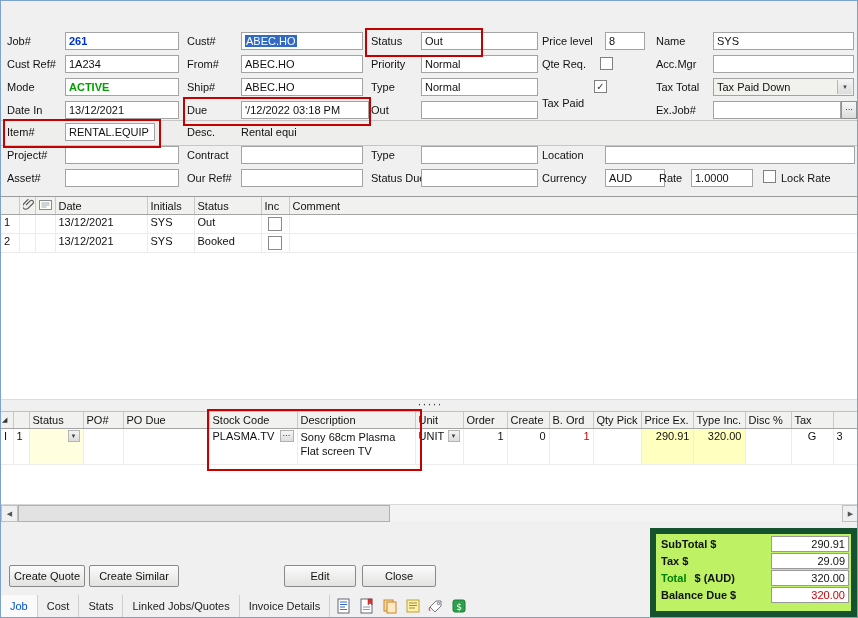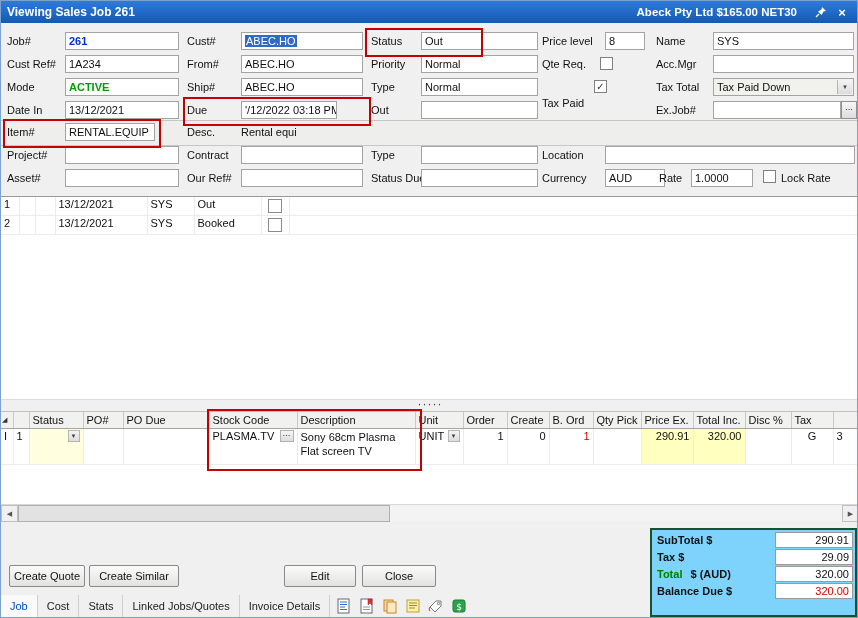--- a/index.html
+++ b/index.html
@@ -56,51 +56,39 @@
   .hscroll{position:absolute;left:0;top:503px;width:858px;height:17px;background:#f3f3f3;
     border-top:1px solid #d8d8d8;box-sizing:border-box;}
   .hs-btn{position:absolute;top:0;width:17px;height:17px;background:#f0f0f0;
     border:1px solid #c0c0c0;box-sizing:border-box;display:flex;align-items:center;
     justify-content:center;font-size:7px;color:#555;}
   .hs-thumb{position:absolute;left:17px;top:0;width:372px;height:17px;background:#e2e2e2;
     border:1px solid #b0b0b0;box-sizing:border-box;}
   
   .btn{position:absolute;height:22px;background:linear-gradient(#fbfbfb,#e2e2e0);
     border:1px solid #898989;border-radius:2px;text-align:center;line-height:20px;box-sizing:border-box;}
-  .totals{position:absolute;left:649px;top:527px;width:207px;height:89px;background:#7dd3fc;
-    border:2px solid #14532d;box-sizing:border-box;padding:1px 2px;}
+  .totals{position:absolute;left:649px;top:527px;width:207px;height:89px;background:#bef264;
+    border:6px solid #14532d;box-sizing:border-box;padding:1px 2px;}
   .trow{display:flex;align-items:center;height:17px;}
   .tlabel{flex:1;font-weight:bold;padding-left:3px;white-space:nowrap;}
   .tlabel .g{color:#008000;}
   .tlabel .l2{margin-left:8px;}
   .tval{width:78px;height:16px;background:#fff;border:1px solid #9a9a9a;box-sizing:border-box;
     text-align:right;padding:0 3px;line-height:14px;}
   .tabbar{position:absolute;left:0;top:592px;width:648px;height:26px;display:flex;align-items:center;}
   .tab{padding:0 9px;line-height:22px;border-right:1px solid #cfcfcf;color:#222;}
   .tab.sel{color:#0050d0;background:#fafafa;}
   .ticon{width:18px;height:18px;margin-left:5px;display:flex;align-items:center;justify-content:center;}
   .annot{position:absolute;border:2px solid #c40000;z-index:30;pointer-events:none;}
 </style>
 </head>
 <body>
 
 <div class="window">
 
-  <div class="titlebar">
-    <span class="t">Viewing Sales Job 261</span>
-    <span class="spacer"></span>
-    <span class="acct">Abeck Pty Ltd $165.00 NET30</span>
-    <span class="tb-btn">
-      <svg width="12" height="12" viewBox="0 0 12 12">
-          <path d="M7 1 L11 5 L8.5 5.5 L6.5 9 L3 5.5 L6.5 3.5 Z" fill="#fff"></path>
-          <line x1="4" y1="8" x2="1" y2="11" stroke="#fff" stroke-width="1.2"></line>
-        </svg>
-    </span>
-    <span class="tb-btn">×</span>
-  </div>
 
   <div class="lbl" style="left:6px;top:34px">Job#</div>
   <div class="fld" style="left:64px;top:31px;width:114px"><span class="job-num">261</span></div>
   <div class="lbl" style="left:186px;top:34px">Cust#</div>
   <div class="fld" style="left:240px;top:31px;width:122px"><span class="selected">ABEC.HO</span></div>
   <div class="lbl" style="left:370px;top:34px">Status</div>
   <div class="fld" style="left:420px;top:31px;width:117px">Out</div>
   <div class="lbl" style="left:541px;top:34px">Price level</div>
   <div class="fld" style="left:604px;top:31px;width:40px">8</div>
   <div class="lbl" style="left:655px;top:34px">Name</div>
@@ -124,21 +112,21 @@
   <div class="lbl" style="left:370px;top:80px">Type</div>
   <div class="fld" style="left:420px;top:77px;width:117px">Normal</div>
   <div class="lbl" style="left:541px;top:96px">Tax Paid</div>
   <div class="cb" style="left:593px;top:79px"><span>✓</span></div>
   <div class="lbl" style="left:655px;top:80px">Tax Total</div>
   <div class="fld gray" style="left:712px;top:77px;width:141px"><span>Tax Paid Down</span><span class="arrow">▼</span></div>
 
   <div class="lbl" style="left:6px;top:103px">Date In</div>
   <div class="fld" style="left:64px;top:100px;width:114px">13/12/2021</div>
   <div class="lbl" style="left:186px;top:103px">Due</div>
-  <div class="fld" style="left:240px;top:100px;width:96px">'/12/2022 03:18 PM</div>
+  <div class="fld" style="left:240px;top:100px;width:128px">'/12/2022 03:18 PM</div>
   <div class="lbl" style="left:370px;top:103px">Out</div>
   <div class="fld" style="left:420px;top:100px;width:117px"></div>
   <div class="lbl" style="left:655px;top:103px">Ex.Job#</div>
   <div class="fld" style="left:712px;top:100px;width:128px"></div>
   <div class="ellipsis-btn" style="left:840px;top:100px">···</div>
 
   <div class="item-band"></div>
   <div class="lbl" style="left:6px;top:125px">Item#</div>
   <div class="fld" style="left:64px;top:122px;width:90px">RENTAL.EQUIP</div>
   <div class="lbl" style="left:186px;top:125px">Desc.</div>
@@ -172,20 +160,37 @@
           <col style="width:18px">
           <col style="width:16px">
           <col style="width:20px">
           <col style="width:92px">
           <col style="width:47px">
           <col style="width:67px">
           <col style="width:28px">
           <col style="width:568px">
         </colgroup>
       <tbody>
+          <tr>
+        <th></th>
+        <th><span><svg width="11" height="13" viewBox="0 0 11 13">
+                  <path d="M3 7 L7.2 2.8 a1.9 1.9 0 0 1 2.7 2.7 L5 10.4 a3.1 3.1 0 0 1 -4.4 -4.4 L5.4 1.2" fill="none" stroke="#555" stroke-width="1.1"></path>
+                </svg></span></th>
+        <th><span><svg width="13" height="12">
+                  <rect x="0.5" y="1.5" width="12" height="9" fill="#fffdf2" stroke="#8a8a8a"></rect>
+                  <line x1="2.5" y1="4" x2="10.5" y2="4" stroke="#99aabb"></line>
+                  <line x1="2.5" y1="6" x2="10.5" y2="6" stroke="#99aabb"></line>
+                  <line x1="2.5" y1="8" x2="7.5" y2="8" stroke="#99aabb"></line>
+                </svg></span></th>
+        <th>Date</th>
+        <th>Initials</th>
+        <th>Status</th>
+        <th>Inc</th>
+        <th>Comment</th>
+      </tr>
       <tr>
         <td>1</td>
         <td></td>
         <td></td>
         <td>13/12/2021</td>
         <td>SYS</td>
         <td>Out</td>
         <td class="ctr">
               <div style="width:12px;height:12px;border:1px solid #8a8a8a;background:#fff;margin:1px auto"></div>
             </td>
@@ -238,21 +243,21 @@
         <th>PO#</th>
         <th>PO Due</th>
         <th>Stock Code</th>
         <th>Description</th>
         <th>Unit</th>
         <th class="num">Order</th>
         <th class="num">Create</th>
         <th class="num">B. Ord</th>
         <th class="num">Qty Pick</th>
         <th class="num">Price Ex.</th>
-        <th class="num">Total Inc.</th>
+        <th class="num">Type Inc.</th>
         <th class="num">Disc %</th>
         <th>Tax</th>
         <th></th>
       </tr>
       <tr style="height:36px">
         <td>I</td>
         <td>1</td>
         <td class="statuscell"><span class="mini-arrow">▼</span><span></span></td>
         <td></td>
         <td></td>

